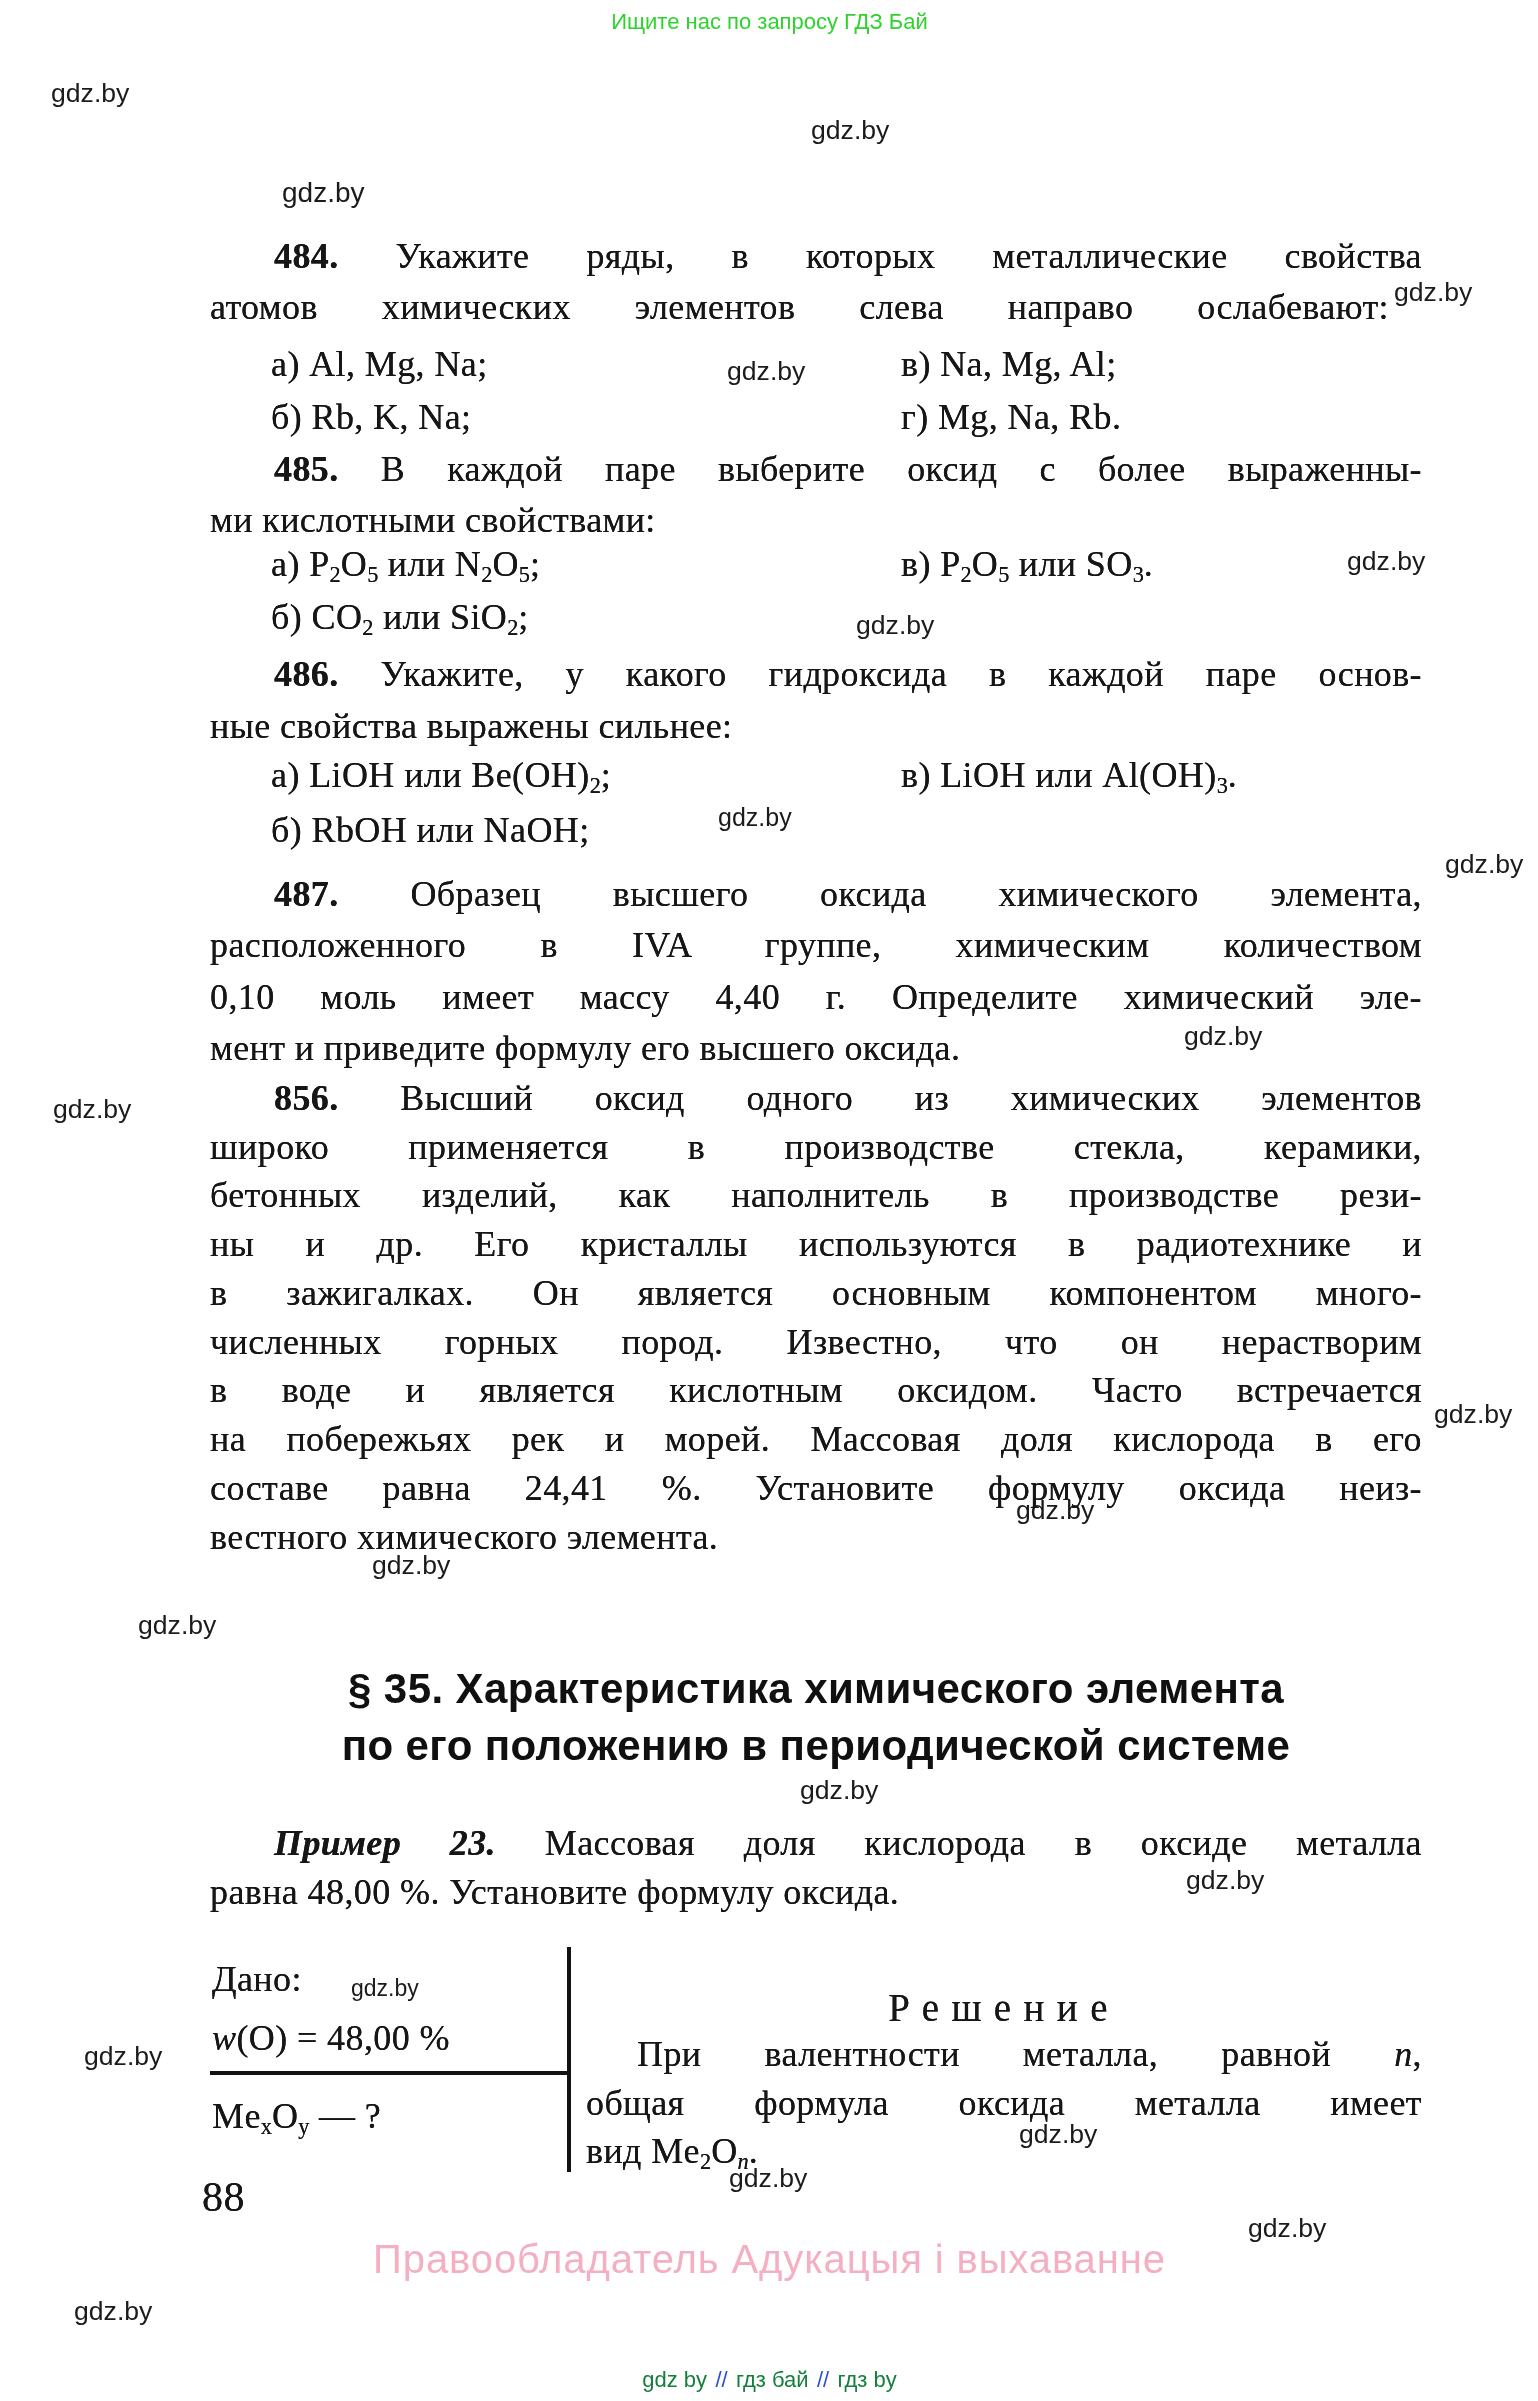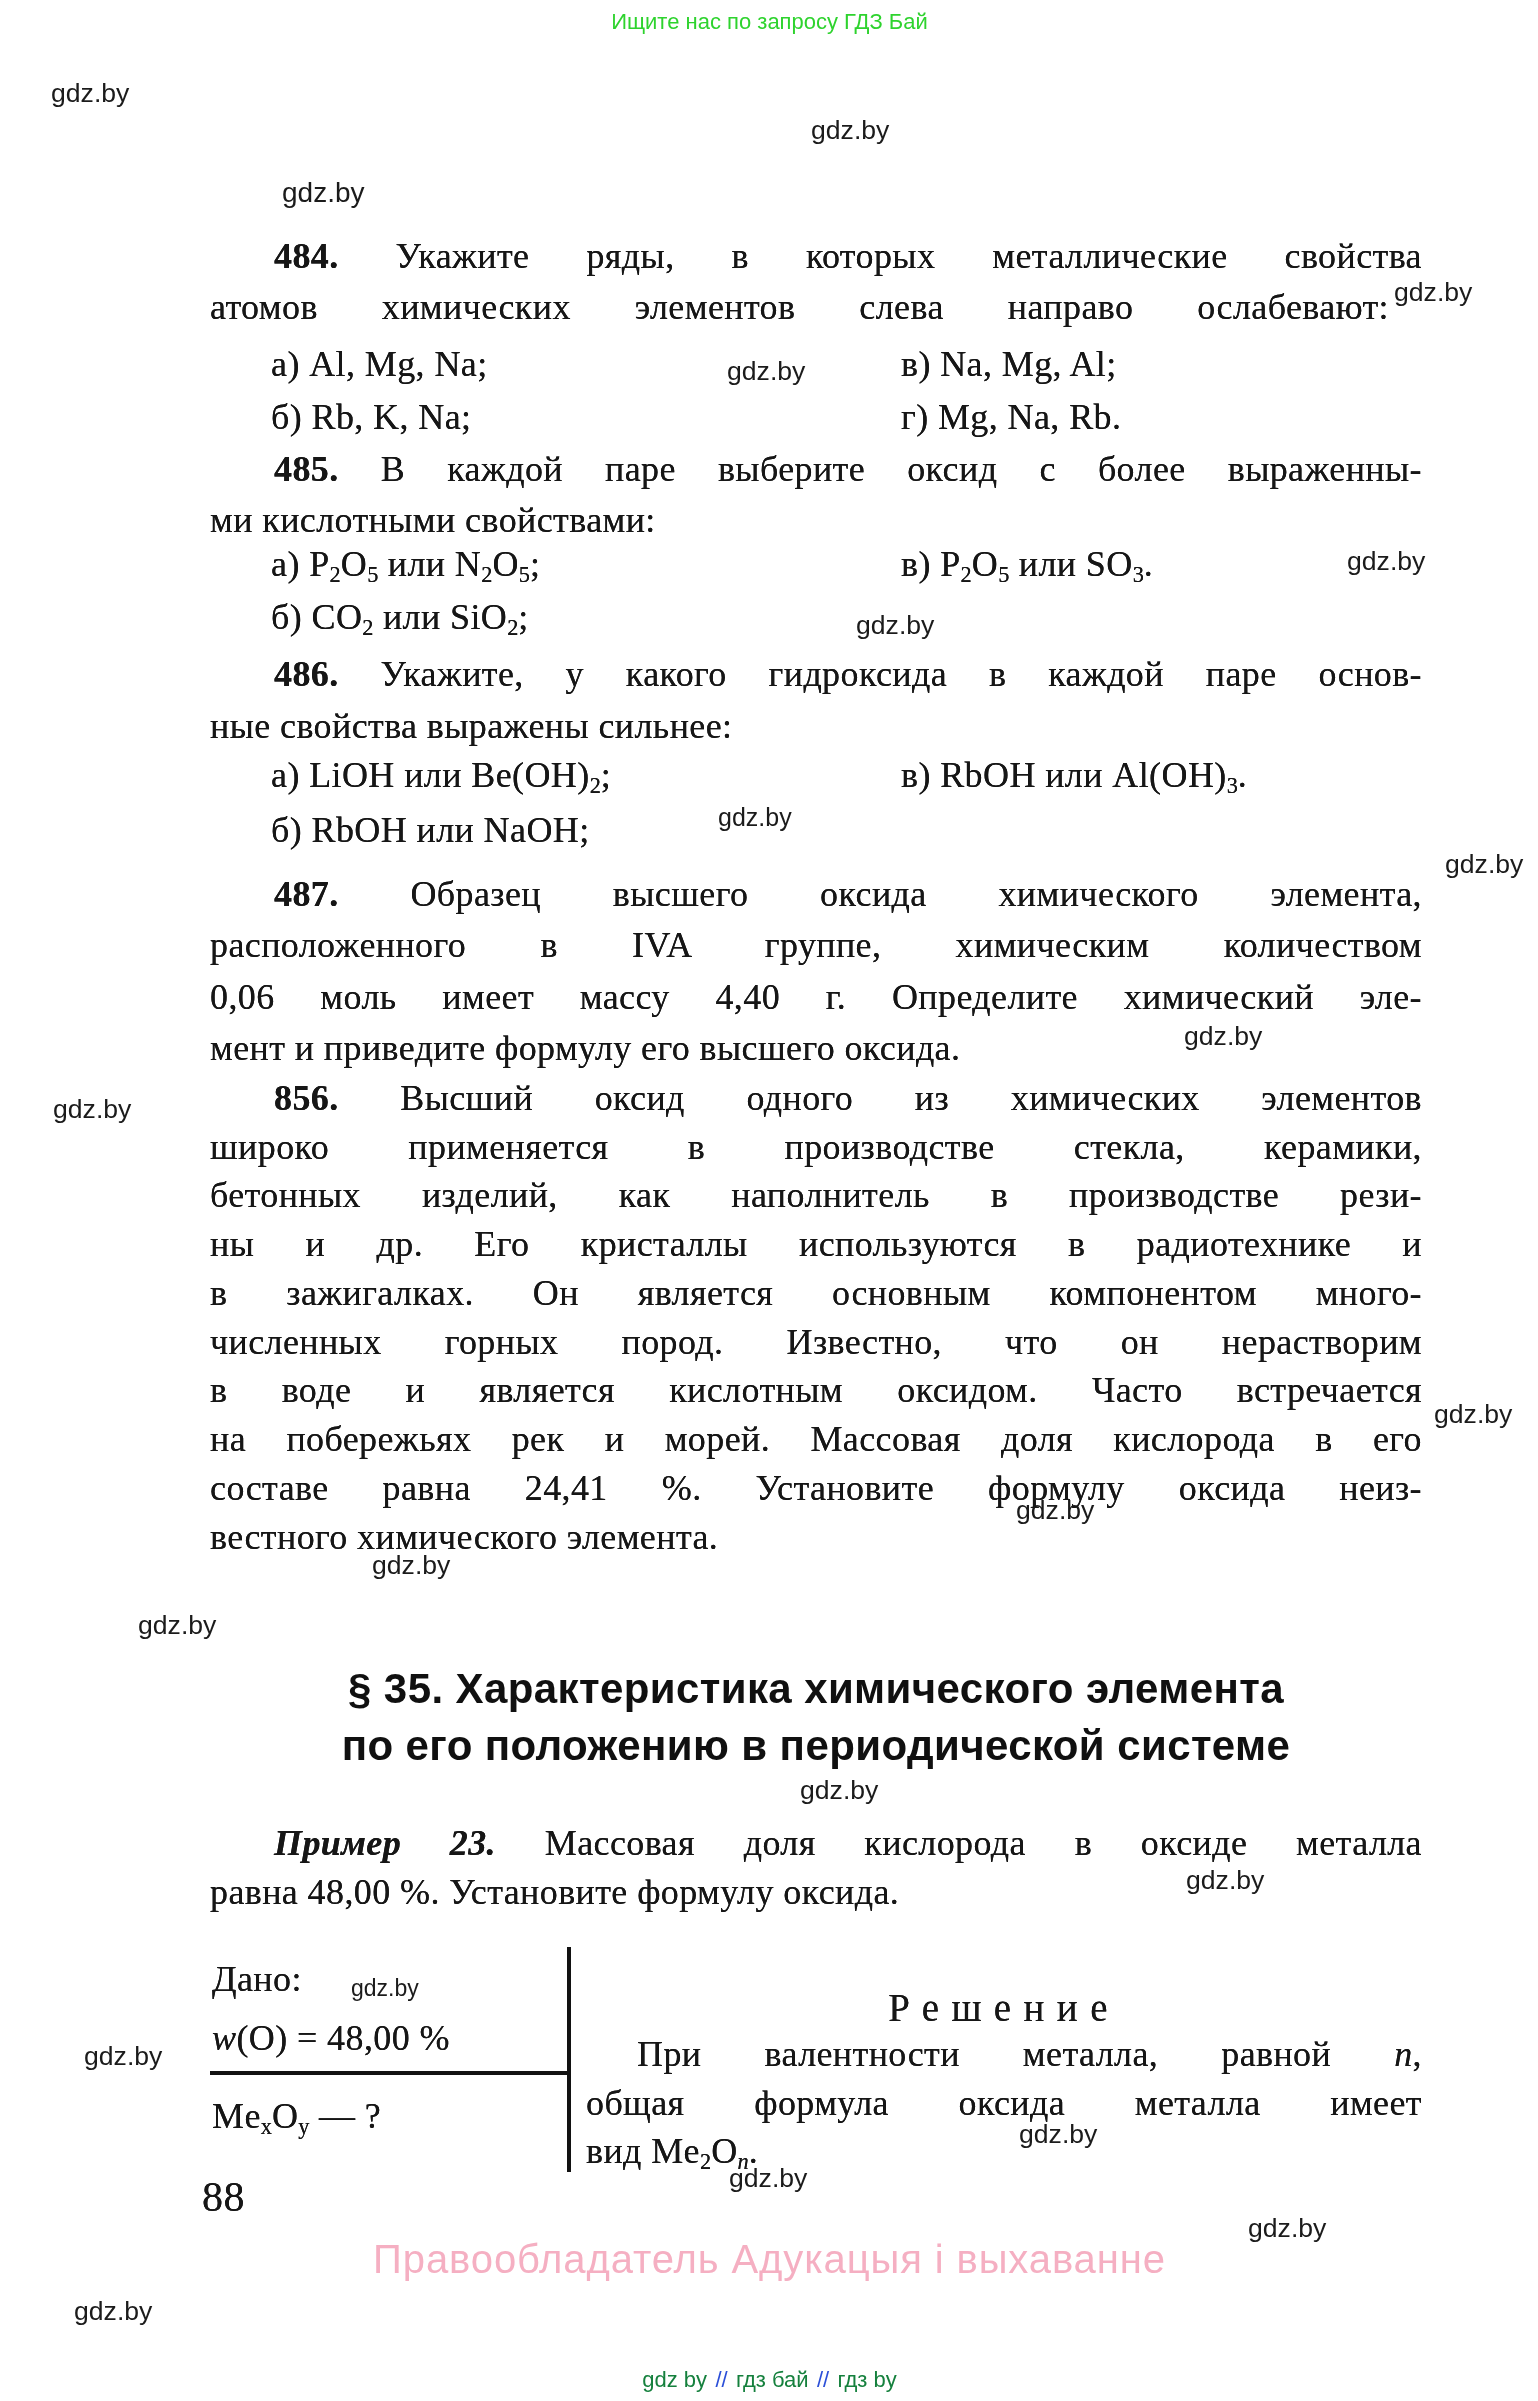--- a/index.html
+++ b/index.html
@@ -97,26 +97,26 @@
 
   <div class="ln j" style="top:449px;left:274px;width:1148px"><span class="bd">485.</span><span> В каждой паре выберите оксид с более выраженны-</span></div>
   <div class="ln n" style="top:500px;left:210px"><span>ми кислотными свойствами:</span></div>
   <div class="ln n" style="top:544px;left:271px"><span>а) P</span><sub>2</sub><span>O</span><sub>5</sub><span> или N</span><sub>2</sub><span>O</span><sub>5</sub><span>;</span></div>
   <div class="ln n" style="top:544px;left:901px"><span>в) P</span><sub>2</sub><span>O</span><sub>5</sub><span> или SO</span><sub>3</sub><span>.</span></div>
   <div class="ln n" style="top:597px;left:271px"><span>б) CO</span><sub>2</sub><span> или SiO</span><sub>2</sub><span>;</span></div>
 
   <div class="ln j" style="top:654px;left:274px;width:1148px"><span class="bd">486.</span><span> Укажите, у какого гидроксида в каждой паре основ-</span></div>
   <div class="ln n" style="top:706px;left:210px"><span>ные свойства выражены сильнее:</span></div>
   <div class="ln n" style="top:755px;left:271px"><span>а) LiOH или Be(OH)</span><sub>2</sub><span>;</span></div>
-  <div class="ln n" style="top:755px;left:901px"><span>в) RbOH или Al(OH)</span><sub>3</sub><span>.</span></div>
+  <div class="ln n" style="top:755px;left:901px"><span>в) LiOH или Al(OH)</span><sub>3</sub><span>.</span></div>
   <div class="ln n" style="top:810px;left:271px"><span>б) RbOH или NaOH;</span></div>
 
   <div class="ln j" style="top:874px;left:274px;width:1148px"><span class="bd">487.</span><span> Образец высшего оксида химического элемента,</span></div>
   <div class="ln j" style="top:925px;left:210px;width:1212px"><span>расположенного в IVA группе, химическим количеством</span></div>
-  <div class="ln j" style="top:977px;left:210px;width:1212px"><span>0,06 моль имеет массу 4,40 г. Определите химический эле-</span></div>
+  <div class="ln j" style="top:977px;left:210px;width:1212px"><span>0,10 моль имеет массу 4,40 г. Определите химический эле-</span></div>
   <div class="ln n" style="top:1028px;left:210px"><span>мент и приведите формулу его высшего оксида.</span></div>
 
   <div class="ln j" style="top:1078px;left:274px;width:1148px"><span class="bd">856.</span><span> Высший оксид одного из химических элементов</span></div>
   <div class="ln j" style="top:1175px;left:210px;width:1212px"><span>бетонных изделий, как наполнитель в производстве рези-</span></div>
   <div class="ln j" style="top:1127px;left:210px;width:1212px"><span>широко применяется в производстве стекла, керамики,</span></div>
   <div class="ln j" style="top:1224px;left:210px;width:1212px"><span>ны и др. Его кристаллы используются в радиотехнике и</span></div>
   <div class="ln j" style="top:1273px;left:210px;width:1212px"><span>в зажигалках. Он является основным компонентом много-</span></div>
   <div class="ln j" style="top:1322px;left:210px;width:1212px"><span>численных горных пород. Известно, что он нерастворим</span></div>
   <div class="ln j" style="top:1370px;left:210px;width:1212px"><span>в воде и является кислотным оксидом. Часто встречается</span></div>
   <div class="ln j" style="top:1419px;left:210px;width:1212px"><span>на побережьях рек и морей. Массовая доля кислорода в его</span></div>

